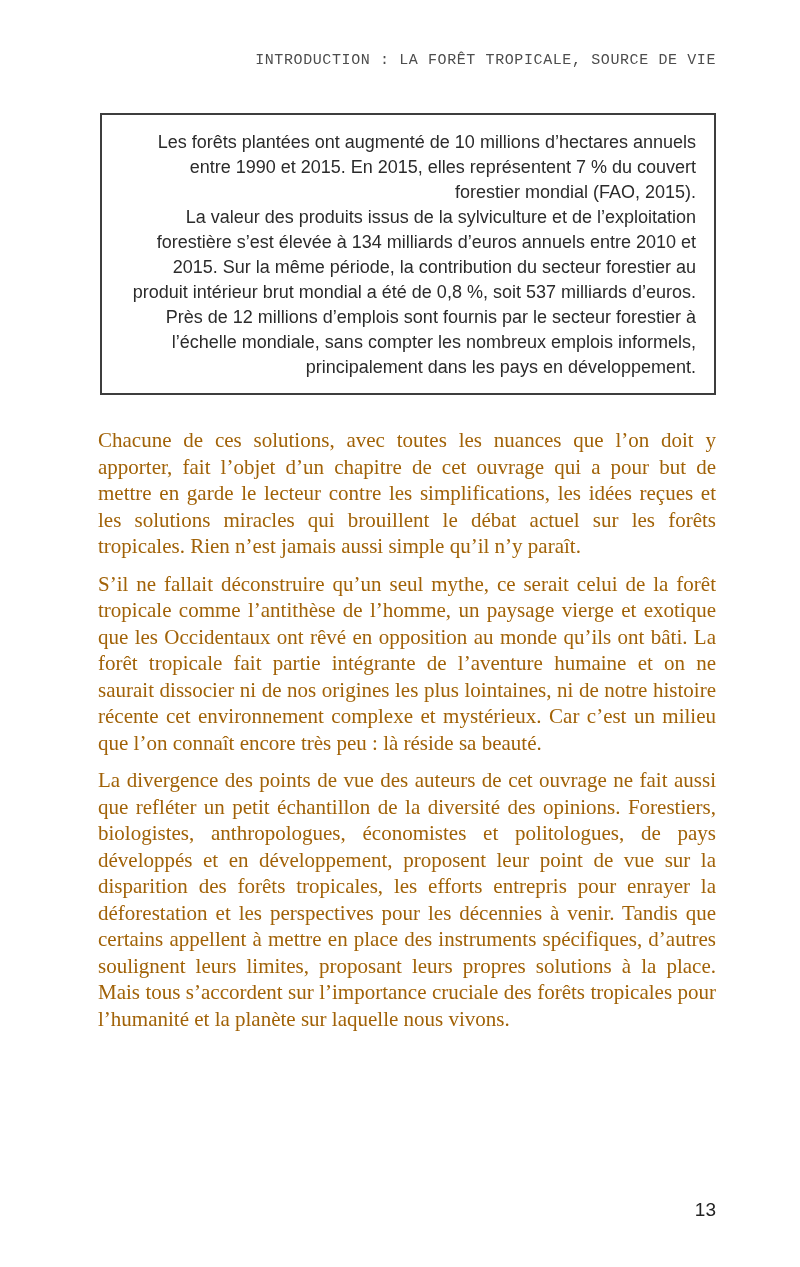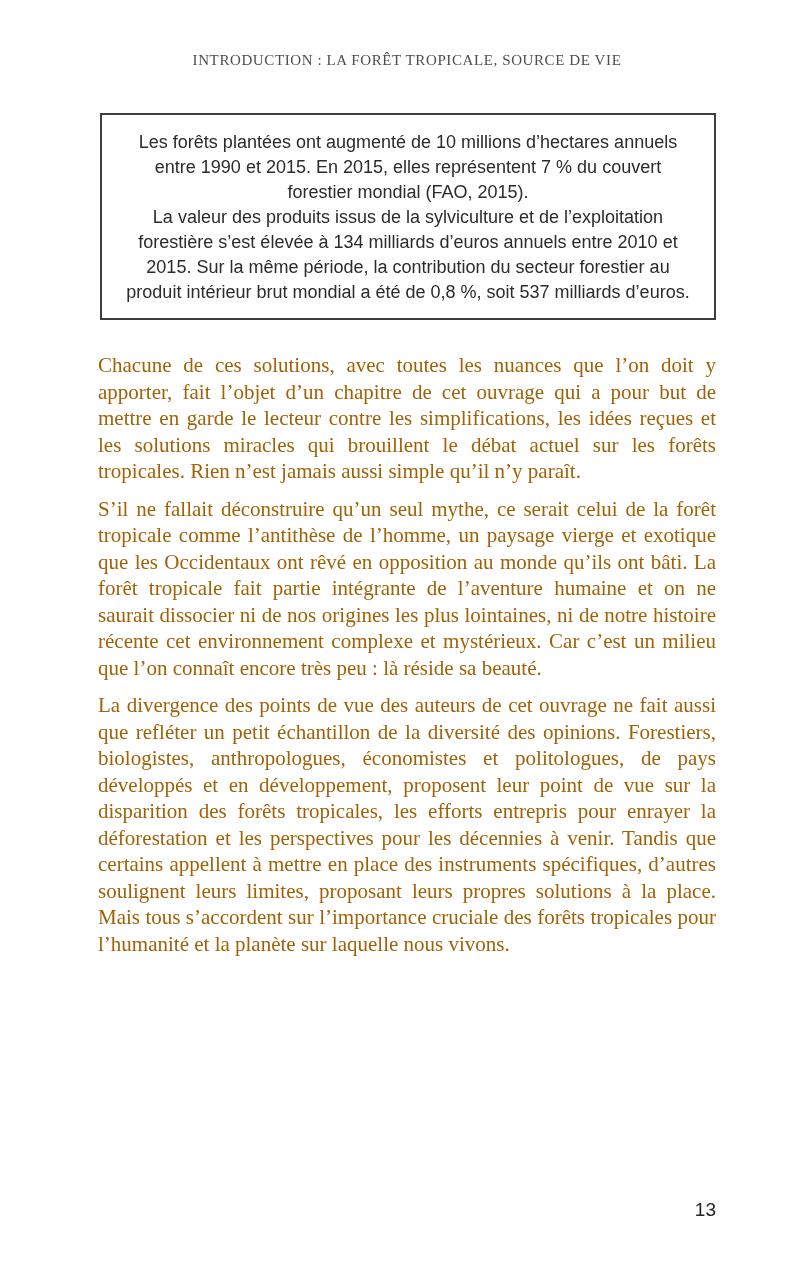--- a/index.html
+++ b/index.html
@@ -10,43 +10,43 @@
   .page {
     position: relative;
     width: 800px;
     height: 1267px;
     background: #ffffff;
     overflow: hidden;
     box-sizing: border-box;
     padding: 52px 84px 0 98px;
   }
   .running-head {
-    text-align: center;
-    font-family: Liberation Serif, serif;
+    text-align: right;
+    font-family: Liberation Mono, monospace;
     font-size: 15px;
     font-weight: 400;
     letter-spacing: 0.6px;
     color: #4d4d4d;
     white-space: nowrap;
   }
   .info-box {
     margin-top: 44px;
     margin-left: 2px;
     border: 2px solid #3d3d3d;
     box-sizing: border-box;
     padding: 15px 18px 13px 18px;
     background: #ffffff;
   }
   .info-box p {
     margin: 0;
     font-family: "Liberation Sans", sans-serif;
     font-size: 18px;
     line-height: 25px;
     color: #2b2b2b;
-    text-align: center;
+    text-align: right;
   }
   .body-text {
     margin-top: 32px;
   }
   .body-text p {
     margin: 0 0 11px 0;
     font-family: "Liberation Serif", serif;
     font-size: 21px;
     line-height: 26.5px;
     color: #a16207;
@@ -66,20 +66,21 @@
 </head>
 <body>
 
 <div class="page">
 
   <div class="running-head">INTRODUCTION : LA FORÊT TROPICALE, SOURCE DE VIE</div>
 
   <div class="info-box">
     <p>Les forêts plantées ont augmenté de 10 millions d’hectares annuels entre 1990 et 2015. En 2015, elles représentent 7 % du couvert forestier mondial (FAO, 2015).</p>
     <p>La valeur des produits issus de la sylviculture et de l’exploitation forestière s’est élevée à 134 milliards d’euros annuels entre 2010 et 2015. Sur la même période, la contribution du secteur forestier au produit intérieur brut mondial a été de 0,8 %, soit 537 milliards d’euros.</p>
+    <p>Près de 12 millions d’emplois sont fournis par le secteur forestier à l’échelle mondiale, sans compter les nombreux emplois informels, principalement dans les pays en développement.</p>
   </div>
 
   <div class="body-text">
     <p>Chacune de ces solutions, avec toutes les nuances que l’on doit y apporter, fait l’objet d’un chapitre de cet ouvrage qui a pour but de mettre en garde le lecteur contre les simplifications, les idées reçues et les solutions miracles qui brouillent le débat actuel sur les forêts tropicales. Rien n’est jamais aussi simple qu’il n’y paraît.</p>
     <p>S’il ne fallait déconstruire qu’un seul mythe, ce serait celui de la forêt tropicale comme l’antithèse de l’homme, un paysage vierge et exotique que les Occidentaux ont rêvé en opposition au monde qu’ils ont bâti. La forêt tropicale fait partie intégrante de l’aventure humaine et on ne saurait dissocier ni de nos origines les plus lointaines, ni de notre histoire récente cet environnement complexe et mystérieux. Car c’est un milieu que l’on connaît encore très peu : là réside sa beauté.</p>
     <p>La divergence des points de vue des auteurs de cet ouvrage ne fait aussi que refléter un petit échantillon de la diversité des opinions. Forestiers, biologistes, anthropologues, économistes et politologues, de pays développés et en développement, proposent leur point de vue sur la disparition des forêts tropicales, les efforts entrepris pour enrayer la déforestation et les perspectives pour les décennies à venir. Tandis que certains appellent à mettre en place des instruments spécifiques, d’autres soulignent leurs limites, proposant leurs propres solutions à la place. Mais tous s’accordent sur l’importance cruciale des forêts tropicales pour l’humanité et la planète sur laquelle nous vivons.</p>
   </div>
 
   <div class="page-number">13</div>
 

